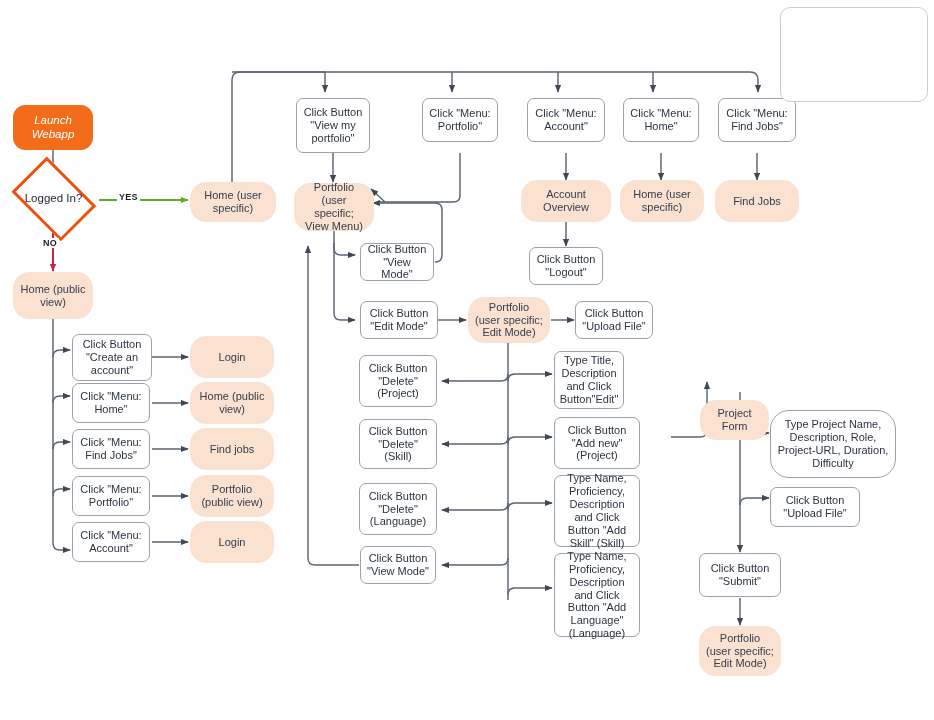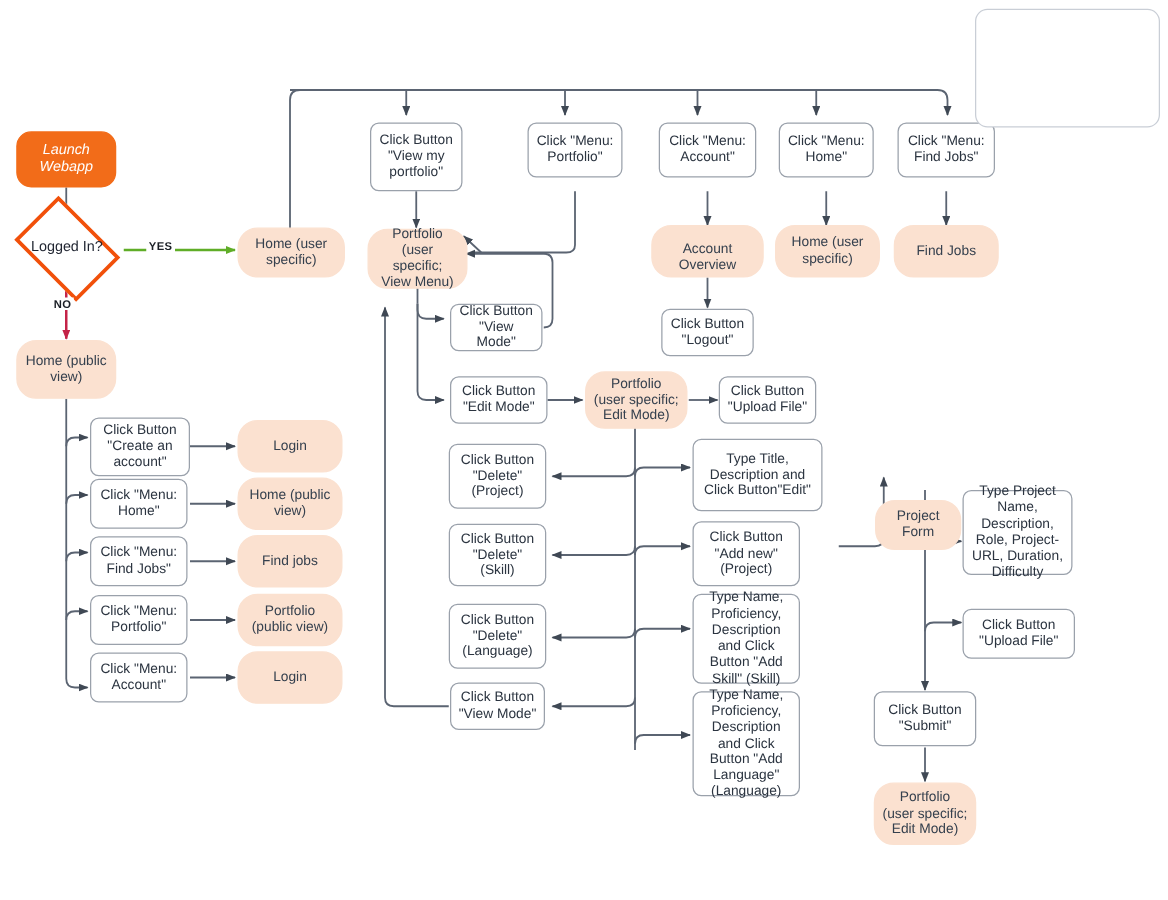--- a/index.html
+++ b/index.html
@@ -171,21 +171,21 @@
   </div>
 
   <div class="node n-proc" style="left:718px;top:98px;width:78px;height:44px;">
     <span>Click "Menu: Find Jobs"</span>
   </div>
 
   <div class="node n-state" style="left:294px;top:183px;width:80px;height:48px;">
     <span>Portfolio (user specific; View Menu)</span>
   </div>
 
-  <div class="node n-state" style="left:521px;top:180px;width:90px;height:42px;align-items:flex-end;">
+  <div class="node n-state" style="left:521px;top:180px;width:90px;height:42px;">
     <span>Account Overview</span>
   </div>
 
   <div class="node n-state" style="left:620px;top:180px;width:84px;height:42px;">
     <span>Home (user specific)</span>
   </div>
 
   <div class="node n-state" style="left:715px;top:180px;width:84px;height:42px;">
     <span>Find Jobs</span>
   </div>
@@ -219,41 +219,41 @@
   </div>
 
   <div class="node n-proc" style="left:359px;top:483px;width:78px;height:52px;">
     <span>Click Button "Delete" (Language)</span>
   </div>
 
   <div class="node n-proc" style="left:360px;top:546px;width:76px;height:38px;">
     <span>Click Button "View Mode"</span>
   </div>
 
-  <div class="node n-proc" style="left:554px;top:351px;width:104px;height:58px;">
+  <div class="node n-proc" style="left:554px;top:351px;width:70px;height:58px;">
     <span>Type Title, Description and Click Button"Edit"</span>
   </div>
 
   <div class="node n-proc" style="left:554px;top:417px;width:86px;height:52px;">
     <span>Click Button "Add new" (Project)</span>
   </div>
 
   <div class="node n-proc" style="left:554px;top:475px;width:86px;height:72px;">
     <span>Type Name, Proficiency, Description and Click Button "Add Skill" (Skill)</span>
   </div>
 
   <div class="node n-proc" style="left:554px;top:553px;width:86px;height:84px;">
     <span>Type Name, Proficiency, Description and Click Button "Add Language" (Language)</span>
   </div>
 
   <div class="node n-state" style="left:700px;top:352px;width:69px;height:40px;margin-top:48px;">
     <span>Project Form</span>
   </div>
 
-  <div class="node n-proc" style="left:770px;top:392px;width:88px;height:68px;">
+  <div class="node n-proc" style="left:770px;top:410px;width:126px;height:68px;border-radius:19px;">
     <span>Type Project Name, Description, Role, Project-URL, Duration, Difficulty</span>
   </div>
 
   <div class="node n-proc" style="left:770px;top:487px;width:90px;height:40px;">
     <span>Click Button "Upload File"</span>
   </div>
 
   <div class="node n-proc" style="left:699px;top:553px;width:82px;height:44px;">
     <span>Click Button "Submit"</span>
   </div>

